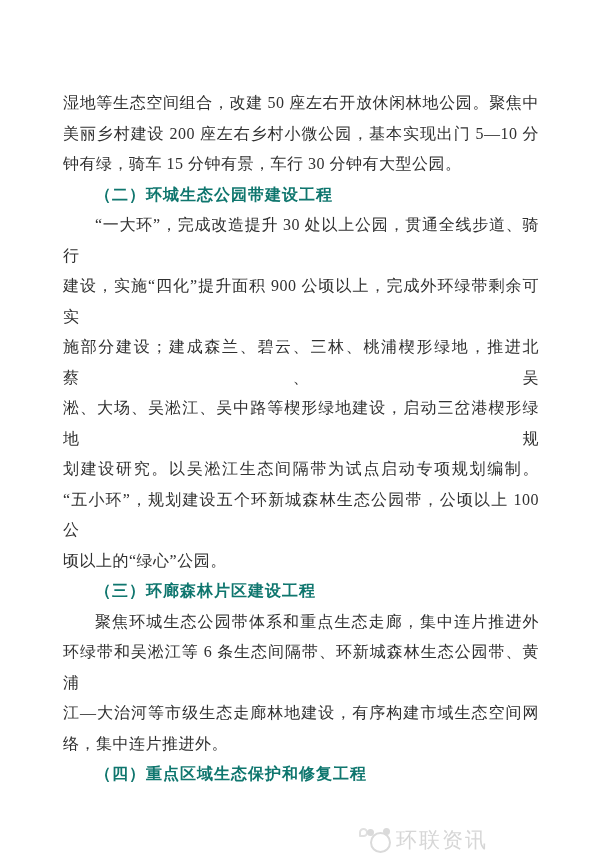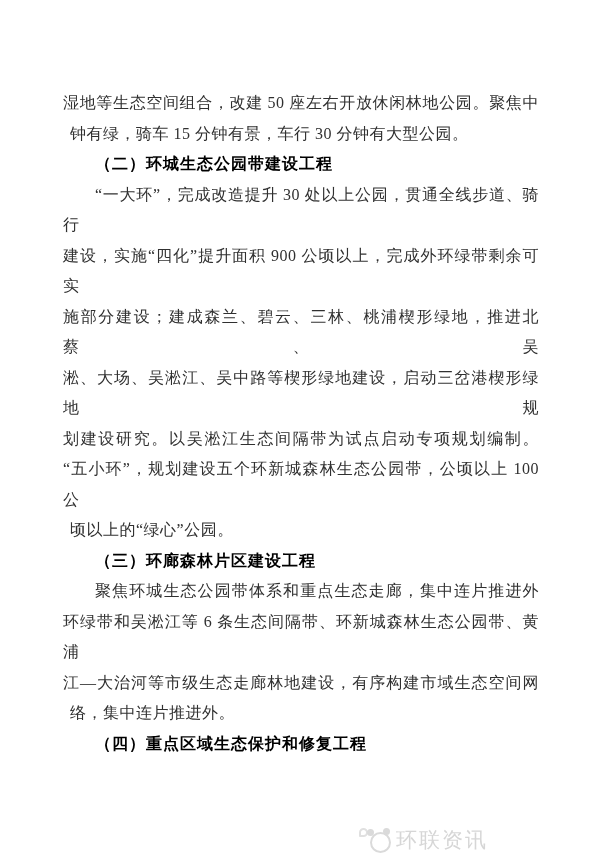--- a/index.html
+++ b/index.html
@@ -24,28 +24,27 @@
     font-size: 16px;
     line-height: 30.5px;
   }
   .line {
     text-align: justify;
     text-align-last: justify;
     letter-spacing: 0.5px;
   }
   .line.para-end {
     text-align-last: left;
-    margin-left: 7px;
   }
   .line.indent {
     text-indent: 2em;
   }
   .line.heading {
     font-weight: bold;
-    color: #000000;
+    color: #0f766e;
     text-indent: 2em;
     text-align-last: left;
     letter-spacing: 1px;
   }
   .watermark {
     position: absolute;
     right: 9px;
     top: 826px;
     display: flex;
     align-items: center;
@@ -90,20 +89,21 @@
     font-family: "Liberation Sans", "DejaVu Sans", sans-serif;
   }
 </style>
 </head>
 <body>
 
 <div class="page">
 
   <div class="doc-body">
     <div class="line">湿地等生态空间组合，改建 50 座左右开放休闲林地公园。聚焦中</div>
+    <div class="line">美丽乡村建设 200 座左右乡村小微公园，基本实现出门 5—10 分</div>
     <div class="line para-end">钟有绿，骑车 15 分钟有景，车行 30 分钟有大型公园。</div>
     <div class="line heading">（二）环城生态公园带建设工程</div>
     <div class="line indent">“一大环”，完成改造提升 30 处以上公园，贯通全线步道、骑行</div>
     <div class="line">建设，实施“四化”提升面积 900 公顷以上，完成外环绿带剩余可实</div>
     <div class="line">施部分建设；建成森兰、碧云、三林、桃浦楔形绿地，推进北蔡、吴</div>
     <div class="line">淞、大场、吴淞江、吴中路等楔形绿地建设，启动三岔港楔形绿地规</div>
     <div class="line">划建设研究。以吴淞江生态间隔带为试点启动专项规划编制。</div>
     <div class="line">“五小环”，规划建设五个环新城森林生态公园带，公顷以上 100 公</div>
     <div class="line para-end">顷以上的“绿心”公园。</div>
     <div class="line heading">（三）环廊森林片区建设工程</div>

